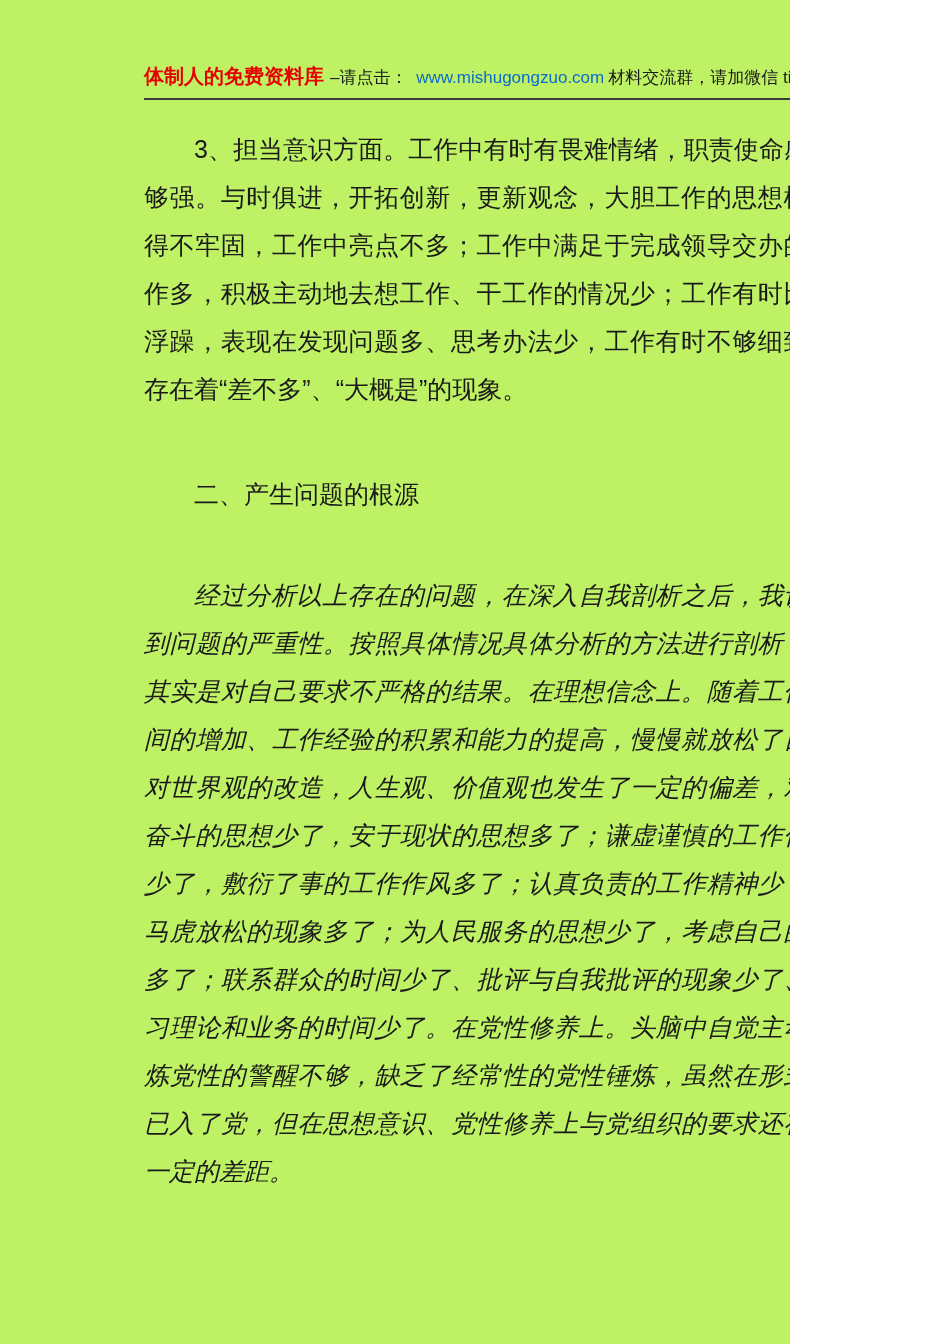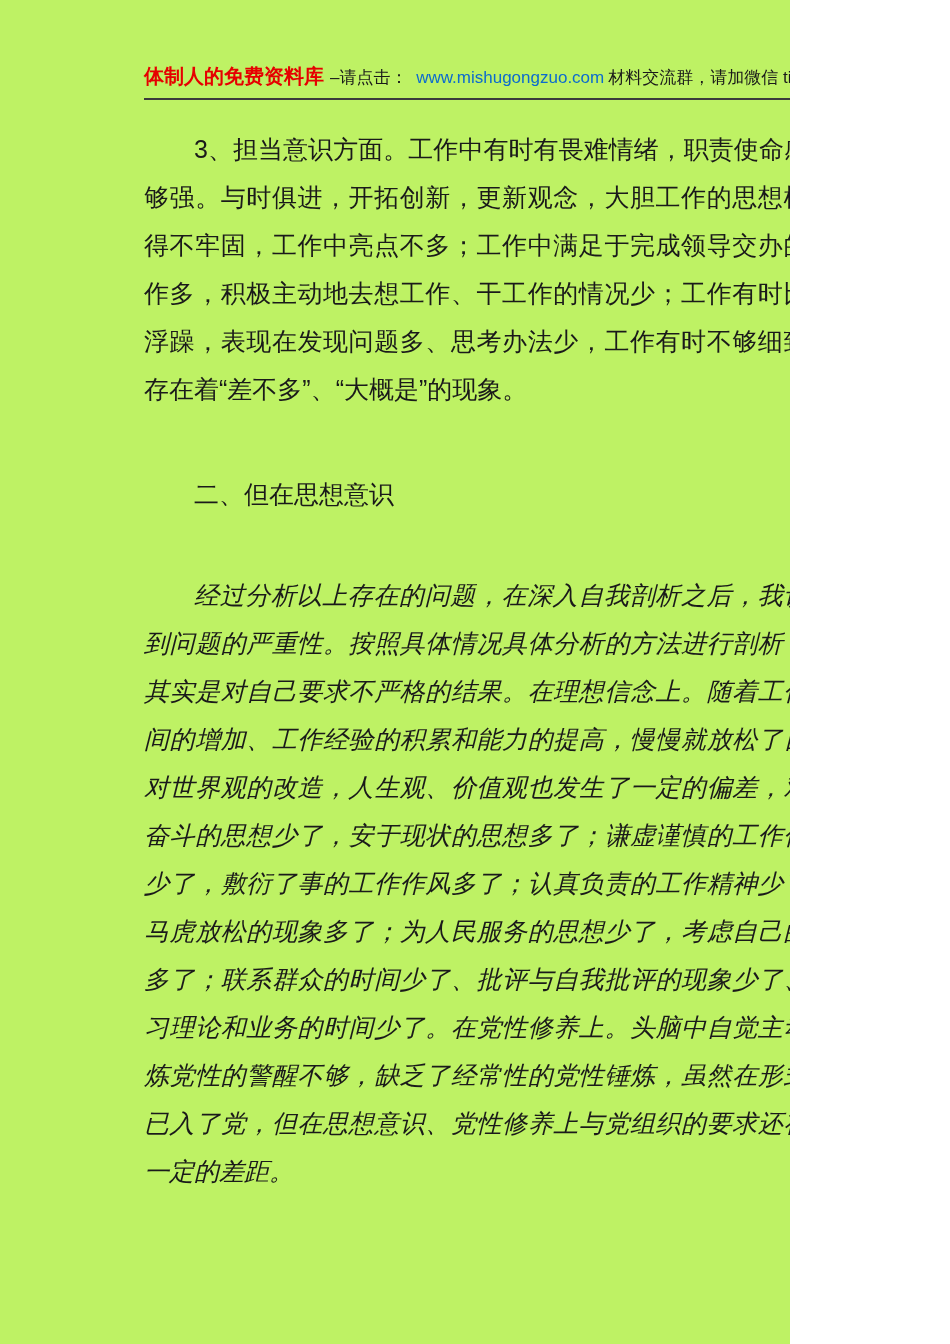--- a/index.html
+++ b/index.html
@@ -76,17 +76,17 @@
   <div class="promo-header">
     <div class="promo-line">
       <span class="brand">体制人的免费资料库</span><span class="click-prompt">–请点击：</span>
       <a class="promo-link">www.mishugongzuo.com</a><span>材料交流群，请加微信 tizhisiri</span>
     </div>
     <div class="header-rule"></div>
   </div>
 
   <div class="doc-body">
     <p class="doc-paragraph-1">3、担当意识方面。工作中有时有畏难情绪，职责使命感不够强。与时俱进，开拓创新，更新观念，大胆工作的思想树立得不牢固，工作中亮点不多；工作中满足于完成领导交办的工作多，积极主动地去想工作、干工作的情况少；工作有时比较浮躁，表现在发现问题多、思考办法少，工作有时不够细致，存在着“差不多”、“大概是”的现象。</p>
-    <p class="doc-heading">二、但在思想意识</p>
+    <p class="doc-heading">二、产生问题的根源</p>
     <p class="doc-paragraph-2">经过分析以上存在的问题，在深入自我剖析之后，我认识到问题的严重性。按照具体情况具体分析的方法进行剖析，这其实是对自己要求不严格的结果。在理想信念上。随着工作时间的增加、工作经验的积累和能力的提高，慢慢就放松了自己对世界观的改造，人生观、价值观也发生了一定的偏差，艰苦奋斗的思想少了，安于现状的思想多了；谦虚谨慎的工作作风少了，敷衍了事的工作作风多了；认真负责的工作精神少了，马虎放松的现象多了；为人民服务的思想少了，考虑自己的事多了；联系群众的时间少了、批评与自我批评的现象少了、学习理论和业务的时间少了。在党性修养上。头脑中自觉主动锤炼党性的警醒不够，缺乏了经常性的党性锤炼，虽然在形式上已入了党，但在思想意识、党性修养上与党组织的要求还存在一定的差距。</p>
   </div>
 
 </div>
 
 </body></html>

